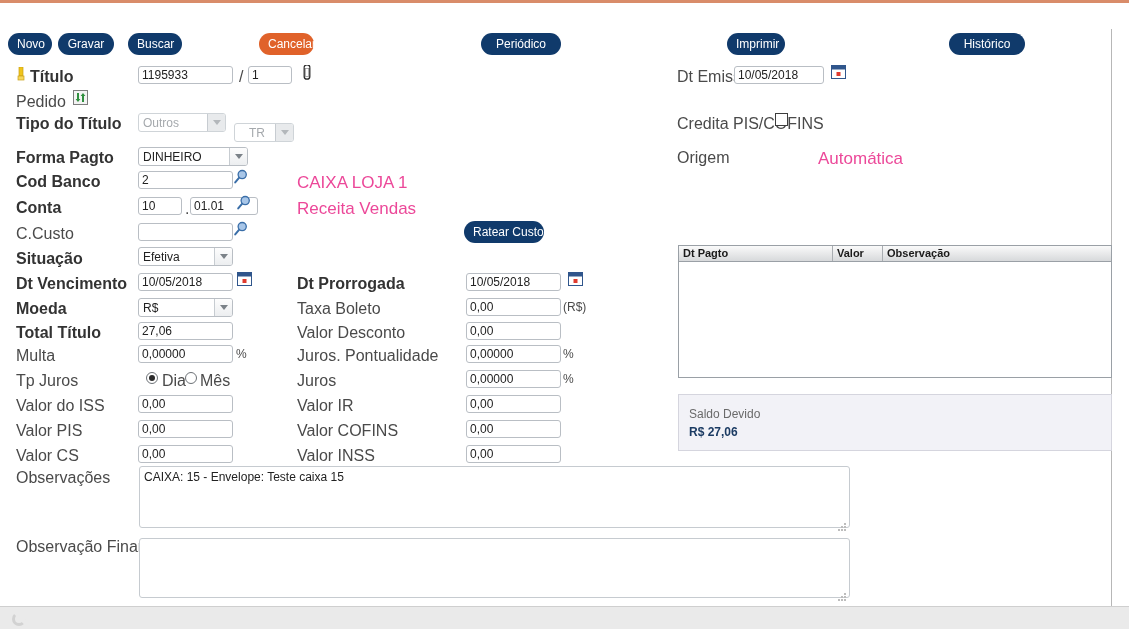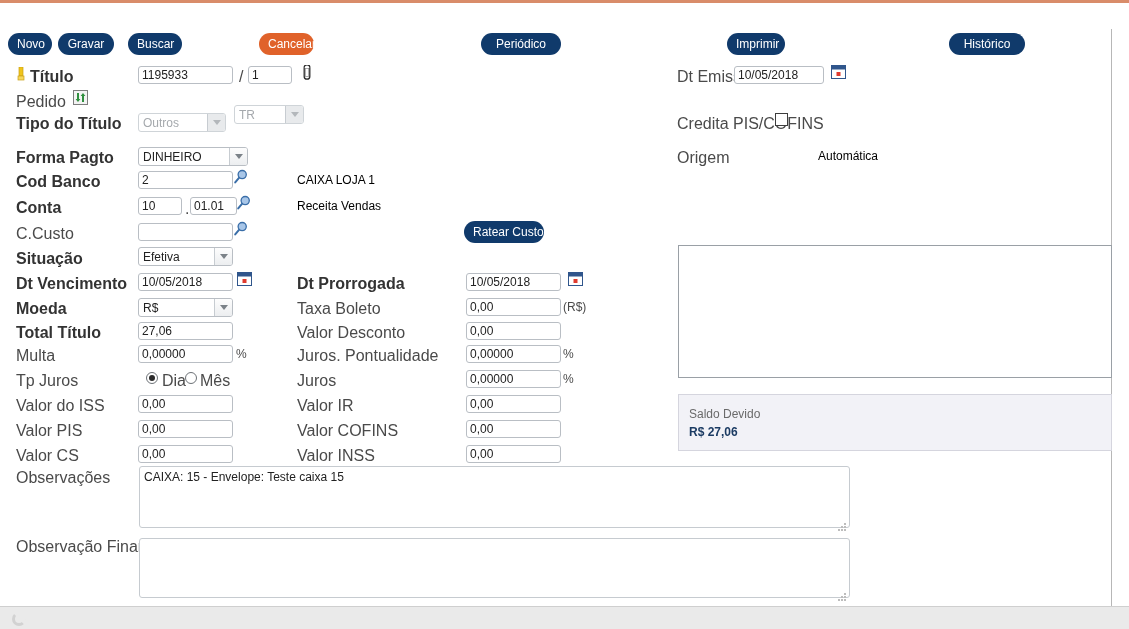--- a/index.html
+++ b/index.html
@@ -166,22 +166,22 @@
     position: absolute;
     width: 13px; height: 13px;
     border: 1px solid #3d3d3d;
     background: #fff;
     cursor: pointer;
   }
 
   
   .vtext {
     position: absolute;
-    font-size: 12px;
-    color: #000000;
+    font-size: 17px;
+    color: #ec4899;
     white-space: nowrap;
   }
 
   
   .rpanel-divider {
     position: absolute;
     left: 1111px; top: 29px;
     width: 1px; height: 577px;
     background: #b7b7b7;
   }
@@ -305,21 +305,21 @@
     </svg>
   </div>
 
   <div class="lbl bold" style="left:16px; top:115px;">Tipo do Título</div>
   <div class="selbox disabled" style="left:138px; top:113px; width:88px;">
     <span class="sv">Outros</span>
     <span class="caret">
         <i></i>
       </span>
   </div>
-  <div class="selbox disabled" style="left:234px; top:105px; width:70px;">
+  <div class="selbox disabled" style="left:234px; top:123px; width:60px;text-align:center;">
     <span class="sv">TR</span>
     <span class="caret">
         <i></i>
       </span>
   </div>
 
   <div class="lbl bold" style="left:16px; top:149px;">Forma Pagto</div>
   <div class="selbox" style="left:138px; top:147px; width:110px;">
     <span class="sv">DINHEIRO</span>
     <span class="caret">
@@ -333,21 +333,21 @@
     <svg width="16" height="16" viewBox="0 0 16 16">
       <circle cx="9.2" cy="5.6" r="4.1" fill="#a8c6e8" stroke="#3a6ea8" stroke-width="1.3"></circle>
       <line x1="6" y1="8.8" x2="2.2" y2="13.4" stroke="#3a6ea8" stroke-width="2" stroke-linecap="round"></line>
     </svg>
   </div>
   <div class="vtext" style="left:297px; top:173px;">CAIXA LOJA 1</div>
 
   <div class="lbl bold" style="left:16px; top:199px;">Conta</div>
   <input class="inp" style="left: 138px; top: 197px; width: 44px;" value="10">
   <div class="lbl" style="left:185px; top:200px;">.</div>
-  <input class="inp" style="left: 190px; top: 197px; width: 47px;" value="01.01">
+  <input class="inp" style="left: 190px; top: 197px; width: 68px;" value="01.01">
   <div class="icon mag" style="left:236px; top:195px;">
     <svg width="16" height="16" viewBox="0 0 16 16">
       <circle cx="9.2" cy="5.6" r="4.1" fill="#a8c6e8" stroke="#3a6ea8" stroke-width="1.3"></circle>
       <line x1="6" y1="8.8" x2="2.2" y2="13.4" stroke="#3a6ea8" stroke-width="2" stroke-linecap="round"></line>
     </svg>
   </div>
   <div class="vtext" style="left:297px; top:199px;">Receita Vendas</div>
 
   <div class="lbl" style="left:16px; top:225px;">C.Custo</div>
   <input class="inp" style="left: 138px; top: 223px; width: 95px;" value="">
@@ -480,20 +480,25 @@
     </svg>
   </div>
 
   <div class="lbl" style="left:677px; top:115px;">Credita PIS/COFINS</div>
   <div class="chk" style="left:775px; top:113px;"></div>
 
   <div class="lbl" style="left:677px; top:149px;">Origem</div>
   <div class="vtext" style="left:818px; top:149px;">Automática</div>
 
   <div class="grid">
+    <div class="grid-head">
+      <div class="gh" style="width:154px;">Dt Pagto</div>
+      <div class="gh" style="width:50px;">Valor</div>
+      <div class="gh" style="width:228px; border-right:none;">Observação</div>
+    </div>
     <div class="grid-body"></div>
   </div>
 
   <div class="saldo">
     <div class="s-lbl">Saldo Devido</div>
     <div class="s-val">R$ 27,06</div>
   </div>
 
   <div class="statusbar">
     <div class="spinner"></div>

